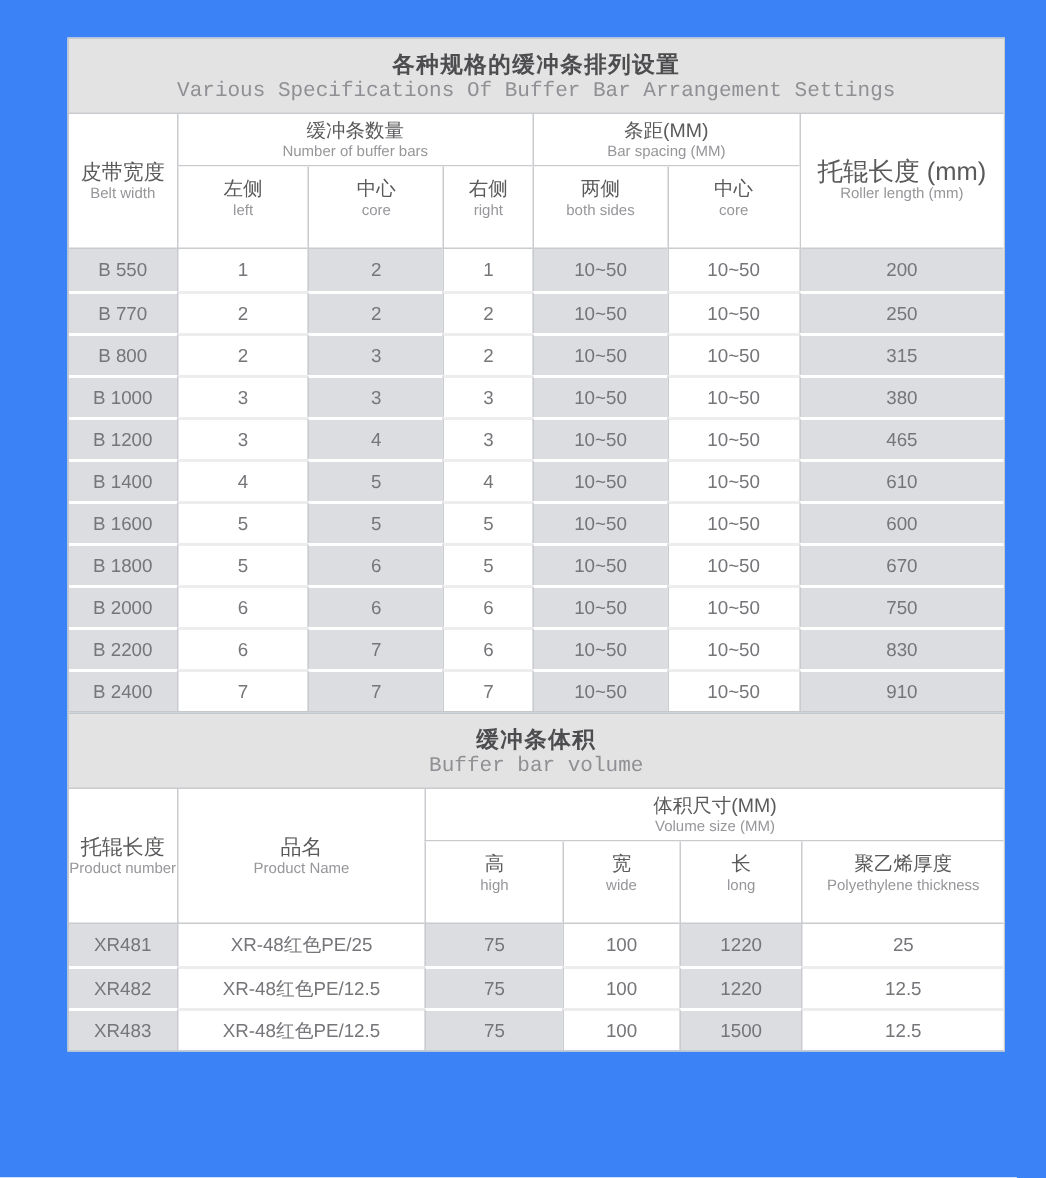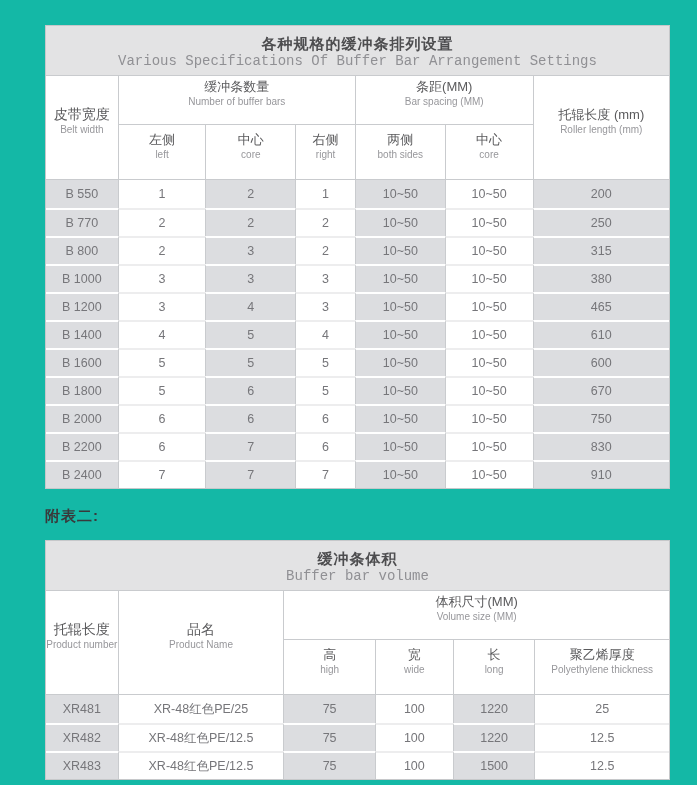--- a/index.html
+++ b/index.html
@@ -2,40 +2,40 @@
 <html><head>
 <meta charset="utf-8">
 <style>
   * { margin: 0; padding: 0; box-sizing: border-box; }
   html, body { background: #ffffff; }
   body {
     width: 697px; height: 785px;
     font-family: "Liberation Sans", "DejaVu Sans", sans-serif;
     color: #76767a;
   }
-  .page { width: 697px; height: 785px; padding: 25px 27px 0 45px; background: #14b8a6; }
+  .page { width: 697px; height: 785px; padding: 25px 27px 0 45px; background: #3b82f6; }
 
   .tablewrap { border: 1px solid #c6c8ca; background: #fff; }
 
   .band { background: #e3e3e4; border-bottom: 1px solid #c9cbce; text-align: center; padding: 8px 0 7px; }
   .band .zh-title { font-size: 15px; font-weight: bold; color: #4d4d4f; line-height: 20px; letter-spacing: 1px; }
   .band .en-title { font-size: 14px; color: #909094; line-height: 14px; font-family: Liberation Mono, monospace; }
 
   table { width: 100%; border-collapse: separate; border-spacing: 0; table-layout: fixed; }
   th, td { text-align: center; vertical-align: middle; font-weight: normal; }
   th { background: #fff; border-left: 1px solid #c9cbce; }
   th.no-left { border-left: none; }
   thead th { border-bottom: 1px solid #c9cbce; }
   th .zh { display: block; font-size: 13px; color: #5a5a5c; line-height: 17px; }
   th .en { display: block; font-size: 10px; color: #97979b; line-height: 13px; }
-  tr.group-row th { padding: 2px 0 16px; }
+  tr.group-row th { padding: 2px 0 2px; }
   tr.sub-row th { padding: 6px 0 18px; }
   th.rowspan-cell { padding: 4px 0; }
   th.rowspan-cell .zh { font-size: 14px; }
-  th.big .zh { font-size: 13px; }
+  th.big .zh { font-size: 17px; }
 
   tbody td {
     height: 28px; font-size: 12.5px; color: #76767a;
     border-left: 1px solid #c9cbce; background: #ffffff;
   }
   tbody td:first-child { border-left: none; }
   tbody td:nth-child(odd) { background: #dcdde0; }
   tbody tr + tr td:nth-child(odd) { border-top: 2px solid #ffffff; }
   tbody tr + tr td:nth-child(even) { border-top: 2px solid #ededee; }
 
@@ -200,21 +200,20 @@
             <td>7</td>
             <td>7</td>
             <td>10~50</td>
             <td>10~50</td>
             <td>910</td>
           </tr>
         </tbody>
     </table>
   </section>
 
-  <h2 class="appendix">附表二:</h2>
 
   <section class="tablewrap">
     <div class="band">
       <div class="zh-title">缓冲条体积</div>
       <div class="en-title">Buffer bar volume</div>
     </div>
     <table class="t2">
       <colgroup>
         <col style="width:11.5%">
           <col style="width:26.6%">

